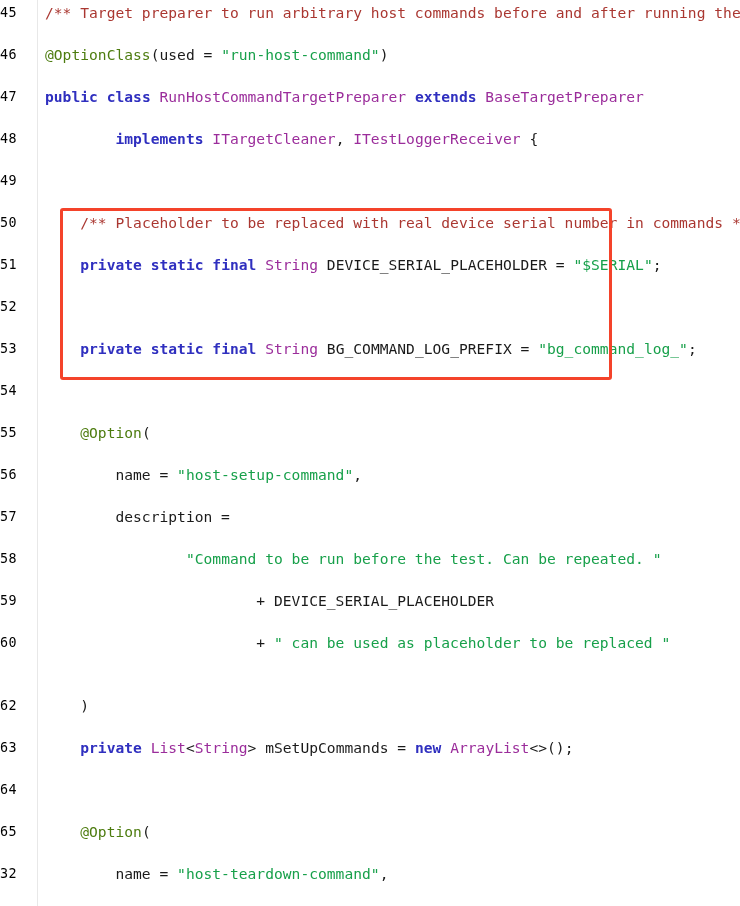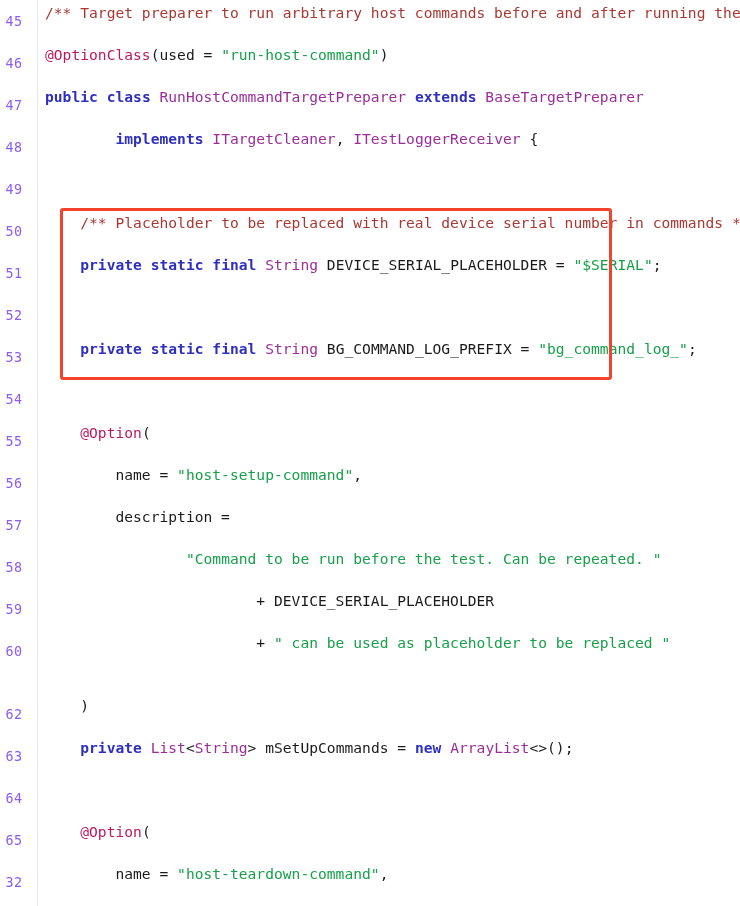--- a/index.html
+++ b/index.html
@@ -42,42 +42,42 @@
     position: relative;
     height: 21.02px;
     line-height: 21.02px;
     white-space: pre;
     font-size: 14.6px;
   }
 
   .ln {
     position: absolute;
     left: 0;
-    top: 9px;
+    top: 0;
     width: 28px;
-    text-align: center;
-    color: #8b5cf6;
+    text-align: left;
+    color: #000000;
     font-size: 13.4px;
     font-family: "DejaVu Sans Mono", monospace;
     letter-spacing: 0.4px;
     user-select: none;
   }
 
   .lc {
     position: absolute;
     left: 45px;
     top: 0;
     white-space: pre;
     letter-spacing: 0.02px;
     color: #1a1a1a;
   }
 
   
   .t-cmt  { color: #aa3731; }
-  .t-ann  { color: #be185d; margin-top: 40px; }
+  .t-ann  { color: #4d7c0f; margin-top: 40px; }
   .t-kw   { color: #2f2fbf; font-weight: 700; }
   .t-type { color: #9b2d9b; }
   .t-str  { color: #17a04a; }
   .t-pl   { color: #1a1a1a; }
   .t-op   { color: #1a1a1a; }
 
   
   #highlight-box {
     position: absolute;
     box-sizing: border-box;

